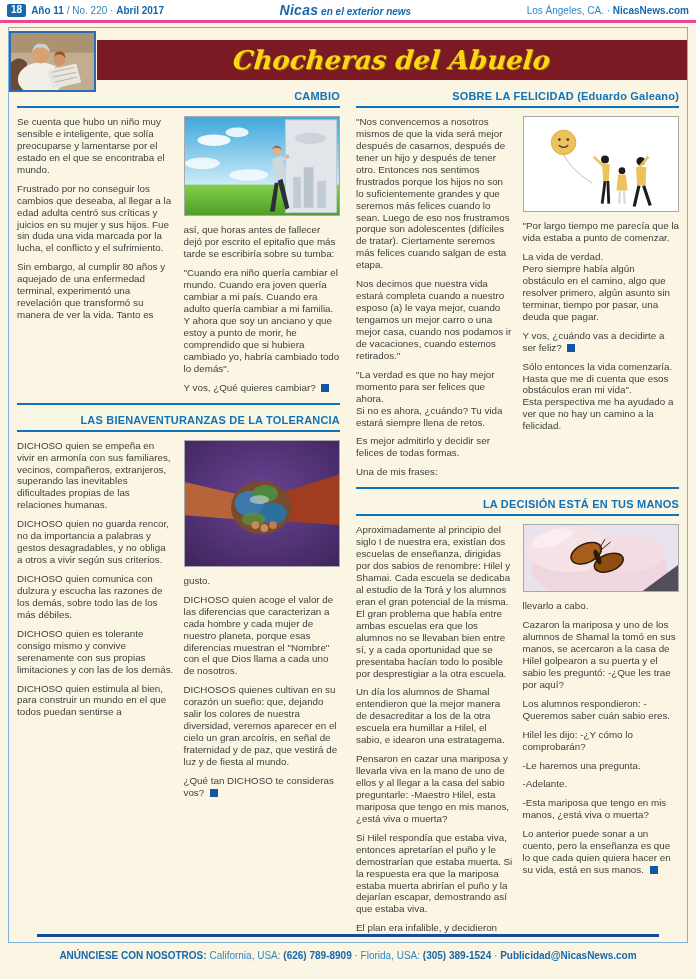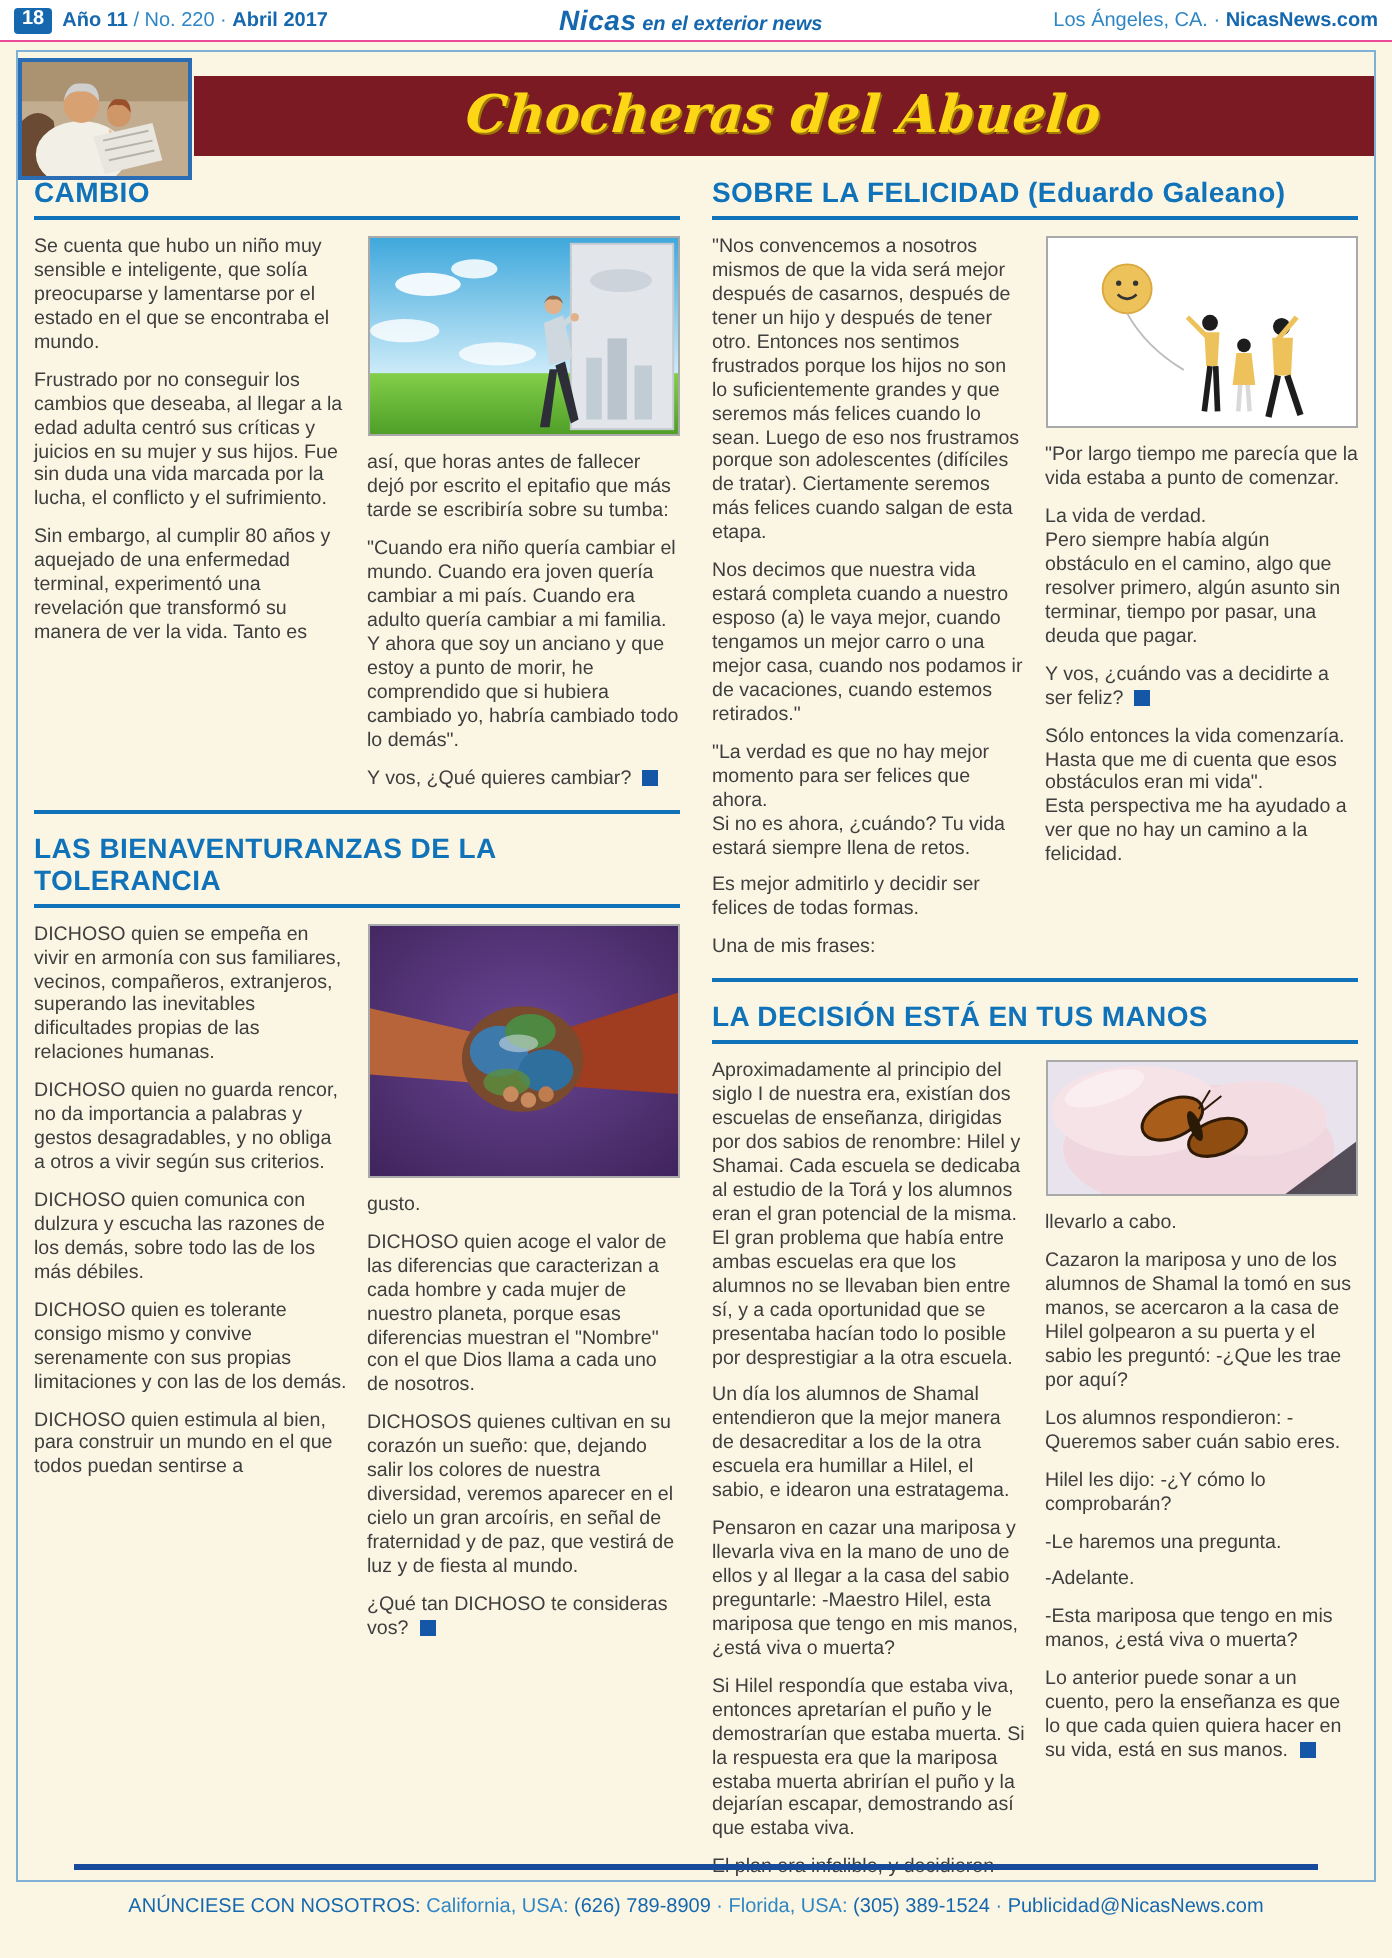--- a/index.html
+++ b/index.html
@@ -2,21 +2,21 @@
 <html><head>
 <meta charset="utf-8">
 <style>
   html,body{margin:0;padding:0}
   body{
     width:696px;height:979px;background:#fbf6e3;overflow:hidden;
     font-family:"Liberation Sans",sans-serif;-webkit-font-smoothing:antialiased;
   }
   
   .topbar{display:flex;align-items:center;justify-content:space-between;
-    height:20px;background:#ffffff;border-bottom:1px solid #ec4899;padding:0 7px;}
+    height:20px;background:#ffffff;border-bottom:3px solid #ec4899;padding:0 7px;}
   .topbar-left{display:flex;align-items:center;gap:5px;font-size:10px;color:#2f86c4;white-space:nowrap}
   .pagenum{background:#1668ae;color:#fff;font-weight:bold;padding:1px 4px 2px;font-size:10px;border-radius:2px;line-height:1}
   .edb{font-weight:bold;color:#1668ae}
   .masthead{font-size:11px;color:#1668ae;font-style:italic;white-space:nowrap}
   .masthead .nm{font-weight:bold;font-size:14px;letter-spacing:.3px}
   .masthead .tg{font-weight:bold;font-size:10px}
   .location{font-size:10px;color:#2f86c4;white-space:nowrap}
   .location .lb{font-weight:bold;color:#1668ae}
   
   .content{position:relative;margin:4px 8px 0;height:916px;box-sizing:border-box;
@@ -24,33 +24,33 @@
   .photo{position:absolute;top:3px;left:0;width:87px;height:61px;box-sizing:border-box;
     border:2px solid #2a6db5;background:#c3ad90;z-index:2}
   .photo svg{display:block;width:100%;height:100%}
   .maroon-band{margin:12px 0 0 88px;height:40px;background:#7c1a23;
     display:flex;align-items:center;justify-content:center}
   .script-title{font-family:"DejaVu Serif",serif;font-style:italic;font-weight:bold;
     font-size:26px;color:#fdd716;transform:skewX(-5deg);text-shadow:1px 1px 0 #9c7a08;white-space:nowrap}
   
   .columns{display:flex;gap:16px;padding:8px 8px 0}
   .col{flex:1;min-width:0}
-  .art-title{font-size:14px;font-weight:bold;color:#1073ba;text-align:left;margin:2px 0 4px;letter-spacing:.2px}
+  .art-title{font-size:11px;font-weight:bold;color:#1073ba;text-align:right;margin:2px 0 4px;letter-spacing:.2px}
   .title-rule{border:none;border-top:2px solid #1073ba;margin:0 0 8px}
   .art-body{display:flex;gap:10px}
   .subcol{flex:1;min-width:0;font-size:9.8px;line-height:1.22;color:#3e3e3e}
   .para{margin:0 0 7px}
   .endsq{display:inline-block;width:8px;height:8px;background:#1357a6;margin-left:3px;vertical-align:-1px}
   .art-image{border:1px solid #a9a9a9;margin:0 0 8px;line-height:0;background:#fff}
   .art-image svg{width:100%;height:auto;display:block}
   .sep{border:none;border-top:2px solid #1073ba;margin:2px 0 9px}
   .bottom-rule{position:absolute;left:28px;right:28px;bottom:5px;border-top:3px solid #174a9b}
   
   .footer{text-align:center;font-size:10px;color:#2f86c4;margin-top:7px;white-space:nowrap}
-  .footer .fb{font-weight:normal;color:#1668ae}
+  .footer .fb{font-weight:bold;color:#1668ae}
 </style>
 </head>
 <body>
 
 <div class="topbar">
   <div class="topbar-left">
     <span class="pagenum">18</span>
     <span><span class="edb">Año 11</span><span> / No. 220 · </span><span class="edb">Abril 2017</span></span>
   </div>
   <div class="masthead">

